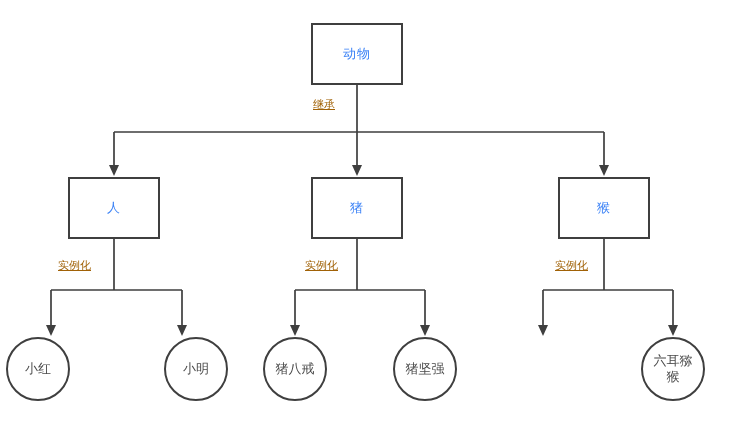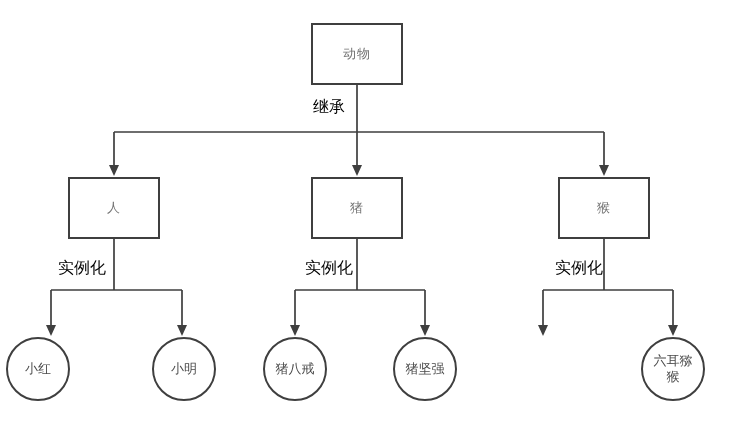--- a/index.html
+++ b/index.html
@@ -24,21 +24,21 @@
     position: absolute;
     width: 92px;
     height: 62px;
     border: 2px solid #3f3f3f;
     background: #ffffff;
     box-sizing: border-box;
     display: flex;
     align-items: center;
     justify-content: center;
     font-size: 13px;
-    color: #737373;
+    color: #3b82f6;
     letter-spacing: 1px;
   }
   .node-circle {
     position: absolute;
     width: 64px;
     height: 64px;
     border: 2px solid #3f3f3f;
     border-radius: 50%;
     background: #ffffff;
     box-sizing: border-box;
@@ -46,32 +46,33 @@
     align-items: center;
     justify-content: center;
     text-align: center;
     font-size: 13px;
     line-height: 1.25;
     color: #4a4a4a;
     padding: 0 7px;
   }
   .edge-label {
     position: absolute;
-    font-size: 16px;
-    color: #000000;
+    font-size: 11px;
+    color: #a16207;
     white-space: nowrap;
+    text-decoration: underline;
   }
   
   .pos-root    { left: 311px; top: 23px; }
   .pos-person  { left: 68px;  top: 177px; }
   .pos-pig     { left: 311px; top: 177px; }
   .pos-monkey  { left: 558px; top: 177px; }
   
   .pos-c1 { left: 6px;  top: 337px; }
-  .pos-c2 { left: 152px; top: 337px; font-family: Liberation Serif, serif; }
+  .pos-c2 { left: 164px; top: 337px; font-family: Liberation Serif, serif; }
   .pos-c3 { left: 263px; top: 337px; }
   .pos-c4 { left: 393px; top: 337px; text-align: center; }
   .pos-c5 { left: 511px; top: 337px; }
   .pos-c6 { left: 641px; top: 337px; }
   
   .pos-inherit { left: 313px; top: 97px; }
   .pos-inst1   { left: 58px;  top: 258px; }
   .pos-inst2   { left: 305px; top: 258px; }
   .pos-inst3   { left: 555px; top: 258px; }
 </style>

